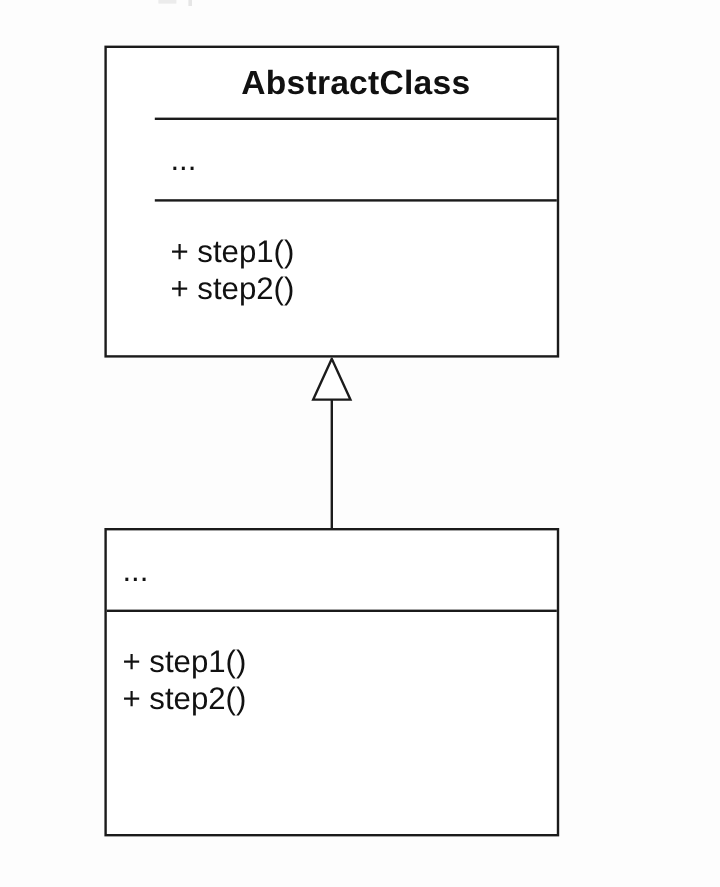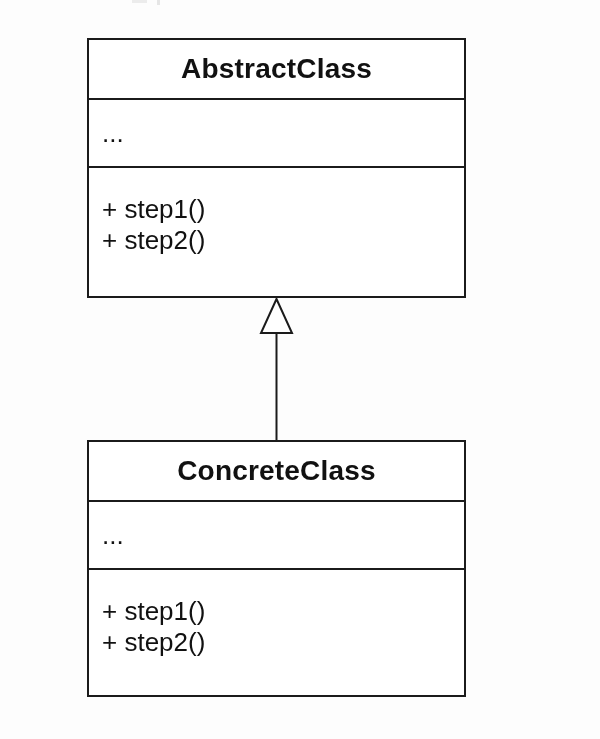--- a/index.html
+++ b/index.html
@@ -33,21 +33,21 @@
 
   
   .uml-class {
     position: absolute;
     width: 379px;
     background: var(--box_fill);
     border: 2px solid var(--line);
     display: flex;
     flex-direction: column;
   }
-  .uml-class.abstract { left: 87px; top: 38px;  height: 260px; }
+  .uml-class.abstract { left: 87px; top: 38px;  height: 260px; padding-left: 40px; }
   .uml-class.concrete { left: 87px; top: 440px; height: 257px; }
 
   .uml-name {
     height: 60px;
     flex: 0 0 60px;
     border-bottom: 2px solid var(--line);
     display: flex; align-items: center; justify-content: center;
     font-weight: bold;
     font-size: 28px;
     letter-spacing: 0.2px;
@@ -85,21 +85,20 @@
     <div class="uml-attrs">
       <span class="uml-line">...</span>
     </div>
     <div class="uml-methods">
       <div class="uml-line">+ step1()</div>
       <div class="uml-line">+ step2()</div>
     </div>
   </div>
 
   <div class="uml-class concrete">
-    <div class="uml-name">ConcreteClass</div>
     <div class="uml-attrs">
       <span class="uml-line">...</span>
     </div>
     <div class="uml-methods">
       <div class="uml-line">+ step1()</div>
       <div class="uml-line">+ step2()</div>
     </div>
   </div>
 
 </div>

